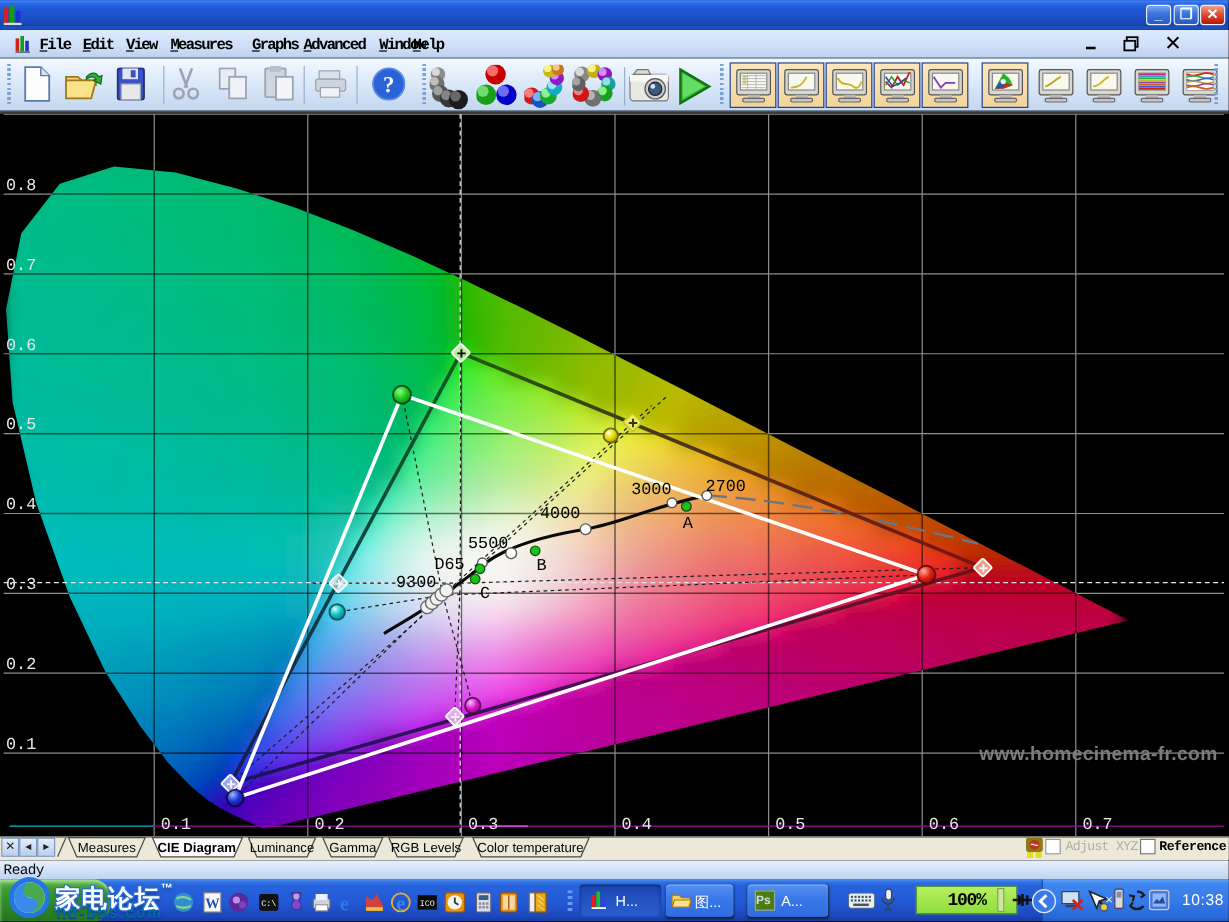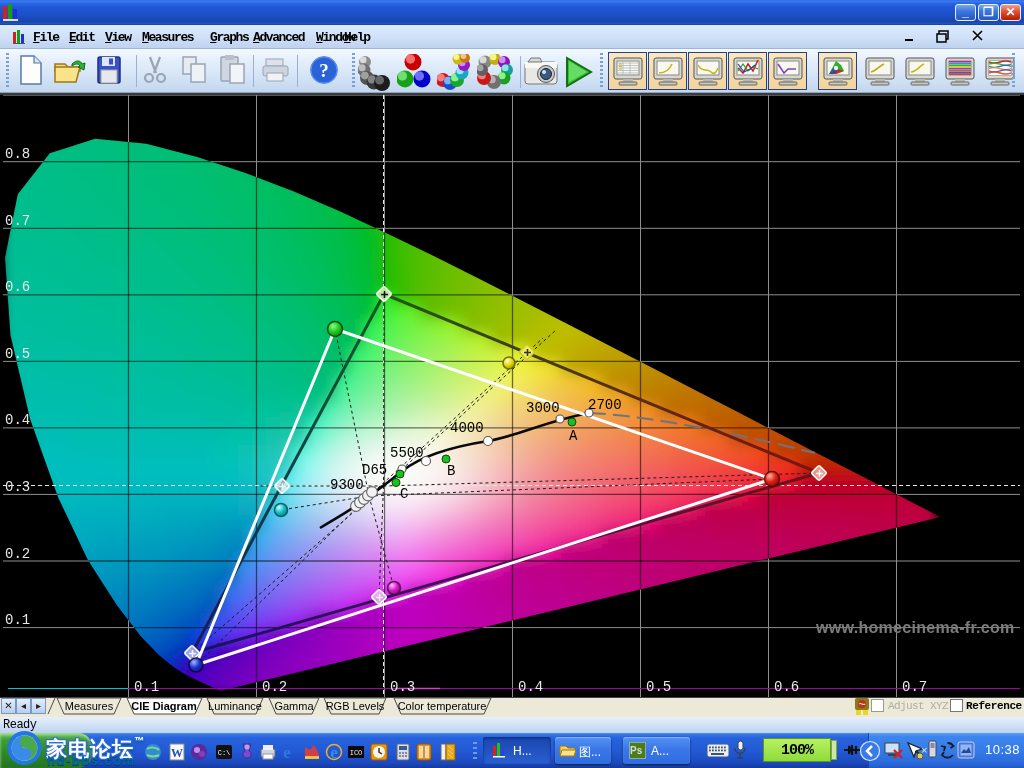--- a/index.html
+++ b/index.html
@@ -1869,21 +1869,21 @@
         <rect x="14" y="5.5" width="1.8" height="1.8"></rect>
         <rect x="17" y="2.5" width="1.8" height="1.8"></rect>
         <rect x="17" y="5.5" width="1.8" height="1.8"></rect>
         <rect x="4" y="9" width="13" height="2"></rect>
       </g>
     </svg>
 <svg class="abs" style="left:733px;top:740px" width="14" height="20" viewBox="0 0 14 20">
       <rect x="5" y="1" width="5" height="9" rx="2.5" fill="#eee" stroke="#345"></rect>
       <path d="M2 8c0 7 10 7 10 0M7 13v5M4 18h6" stroke="#345" stroke-width="1.4" fill="none"></path>
     </svg>
-<div class="abs" style="left:763px;top:738px;width:68px;height:24px;background:linear-gradient(180deg,#b8f060,#8edc3c);border:1px solid #5a9a20;text-align:center;font-weight:bold;font-size:15px;line-height:23px;font-family:'Liberation Mono',monospace;letter-spacing:-1px">100%</div>
+<div class="abs" style="left:763px;top:738px;width:85px;height:24px;background:linear-gradient(180deg,#b8f060,#8edc3c);border:1px solid #5a9a20;text-align:center;font-weight:bold;font-size:15px;line-height:23px;font-family:'Liberation Mono',monospace;letter-spacing:-1px">100%</div>
 <div class="abs" style="left:831px;top:740px;width:6px;height:20px;background:#cde8a0;border:1px solid #7aa84a"></div>
 <svg class="abs" style="left:843px;top:742px" width="18" height="16" viewBox="0 0 18 16">
       <path d="M1 8h4M9 3v10M9 8h8M13 4v8" stroke="#111" stroke-width="2.2" fill="none"></path>
       <path d="M5 4c4-2 4 10 0 8z" fill="#111"></path>
     </svg>
 <div id="tray" class="abs"></div>
 <svg class="abs" style="left:859px;top:740px" width="22" height="22" viewBox="0 0 22 22">
       <circle cx="11" cy="11" r="9.5" fill="#3a7ae8" stroke="#d8e8ff" stroke-width="1.2"></circle>
       <path d="M13 6l-5 5 5 5" stroke="#fff" stroke-width="2.5" fill="none"></path>
     </svg>

